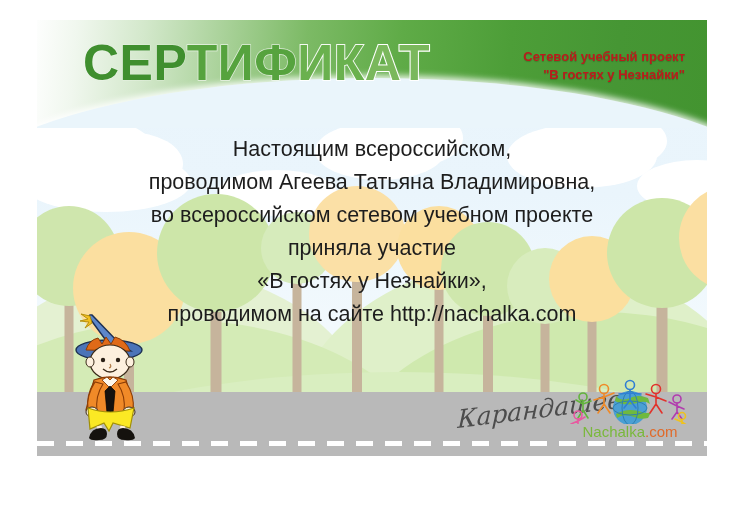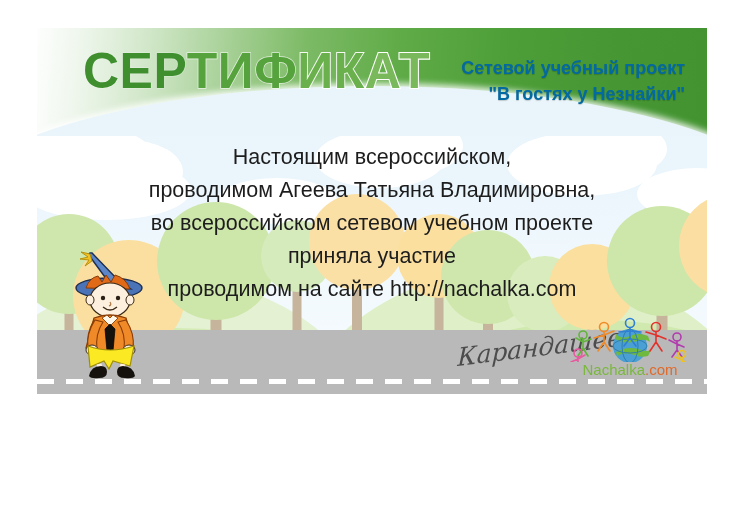--- a/index.html
+++ b/index.html
@@ -10,23 +10,23 @@
   body {
     width: 741px;
     height: 522px;
     overflow: hidden;
     font-family: "Liberation Sans", sans-serif;
   }
 
   #certificate-root {
     position: absolute;
     left: 37px;
-    top: 28px;
+    top: 20px;
     width: 670px;
-    height: 366px;
+    height: 436px;
     overflow: hidden;
     background: #eaf5fb;
   }
 
   
   .sky {
     position: absolute;
     left: 0; top: 0;
     width: 100%; height: 100%;
     background: linear-gradient(180deg, #e9f4fb 0%, #eaf5fc 40%, #f2f9fd 70%, #f6fbfe 100%);
@@ -108,22 +108,22 @@
   .cert-title .fade-a { color: #3f8f2e; -webkit-text-stroke: 0.8px rgba(255,255,255,0.25); }
   .cert-title .fade-b { color: #56a33e; -webkit-text-stroke: 1.3px rgba(255,255,255,0.65); }
   .cert-title .fade-c { color: #6ab14e; -webkit-text-stroke: 1.8px rgba(255,255,255,0.92); }
   .cert-title .fade-d { color: #7ab85c; -webkit-text-stroke: 2.1px #ffffff; }
 
   .project-label {
     position: absolute;
     right: 22px;
     top: 28px;
     text-align: right;
-    color: #0369a1;
-    font-size: 18px;
+    color: #b91c1c;
+    font-size: 13px;
     font-weight: bold;
     line-height: 1.42;
     text-shadow: 0 1px 1px rgba(0,0,0,0.18);
     white-space: nowrap;
   }
 
   
   .body-text {
     position: absolute;
     left: 0;
@@ -293,20 +293,21 @@
   <div class="project-label">
     <span class="line">Сетевой учебный проект</span><br>
     <span class="line">"В гостях у Незнайки"</span>
   </div>
 
   <div class="body-text">
     <span class="line">Настоящим всероссийском,</span>
     <span class="line">проводимом Агеева Татьяна Владимировна,</span>
     <span class="line">во всероссийском сетевом учебном проекте</span>
     <span class="line">приняла участие</span>
+    <span class="line">«В гостях у Незнайки»,</span>
     <span class="line">проводимом на сайте http://nachalka.com</span>
   </div>
 
   <div class="road">
     <div class="road-dashes"></div>
   </div>
 
   <div class="dunno">
     <svg viewBox="0 0 104 136" width="104" height="136" xmlns="http://www.w3.org/2000/svg">
 

